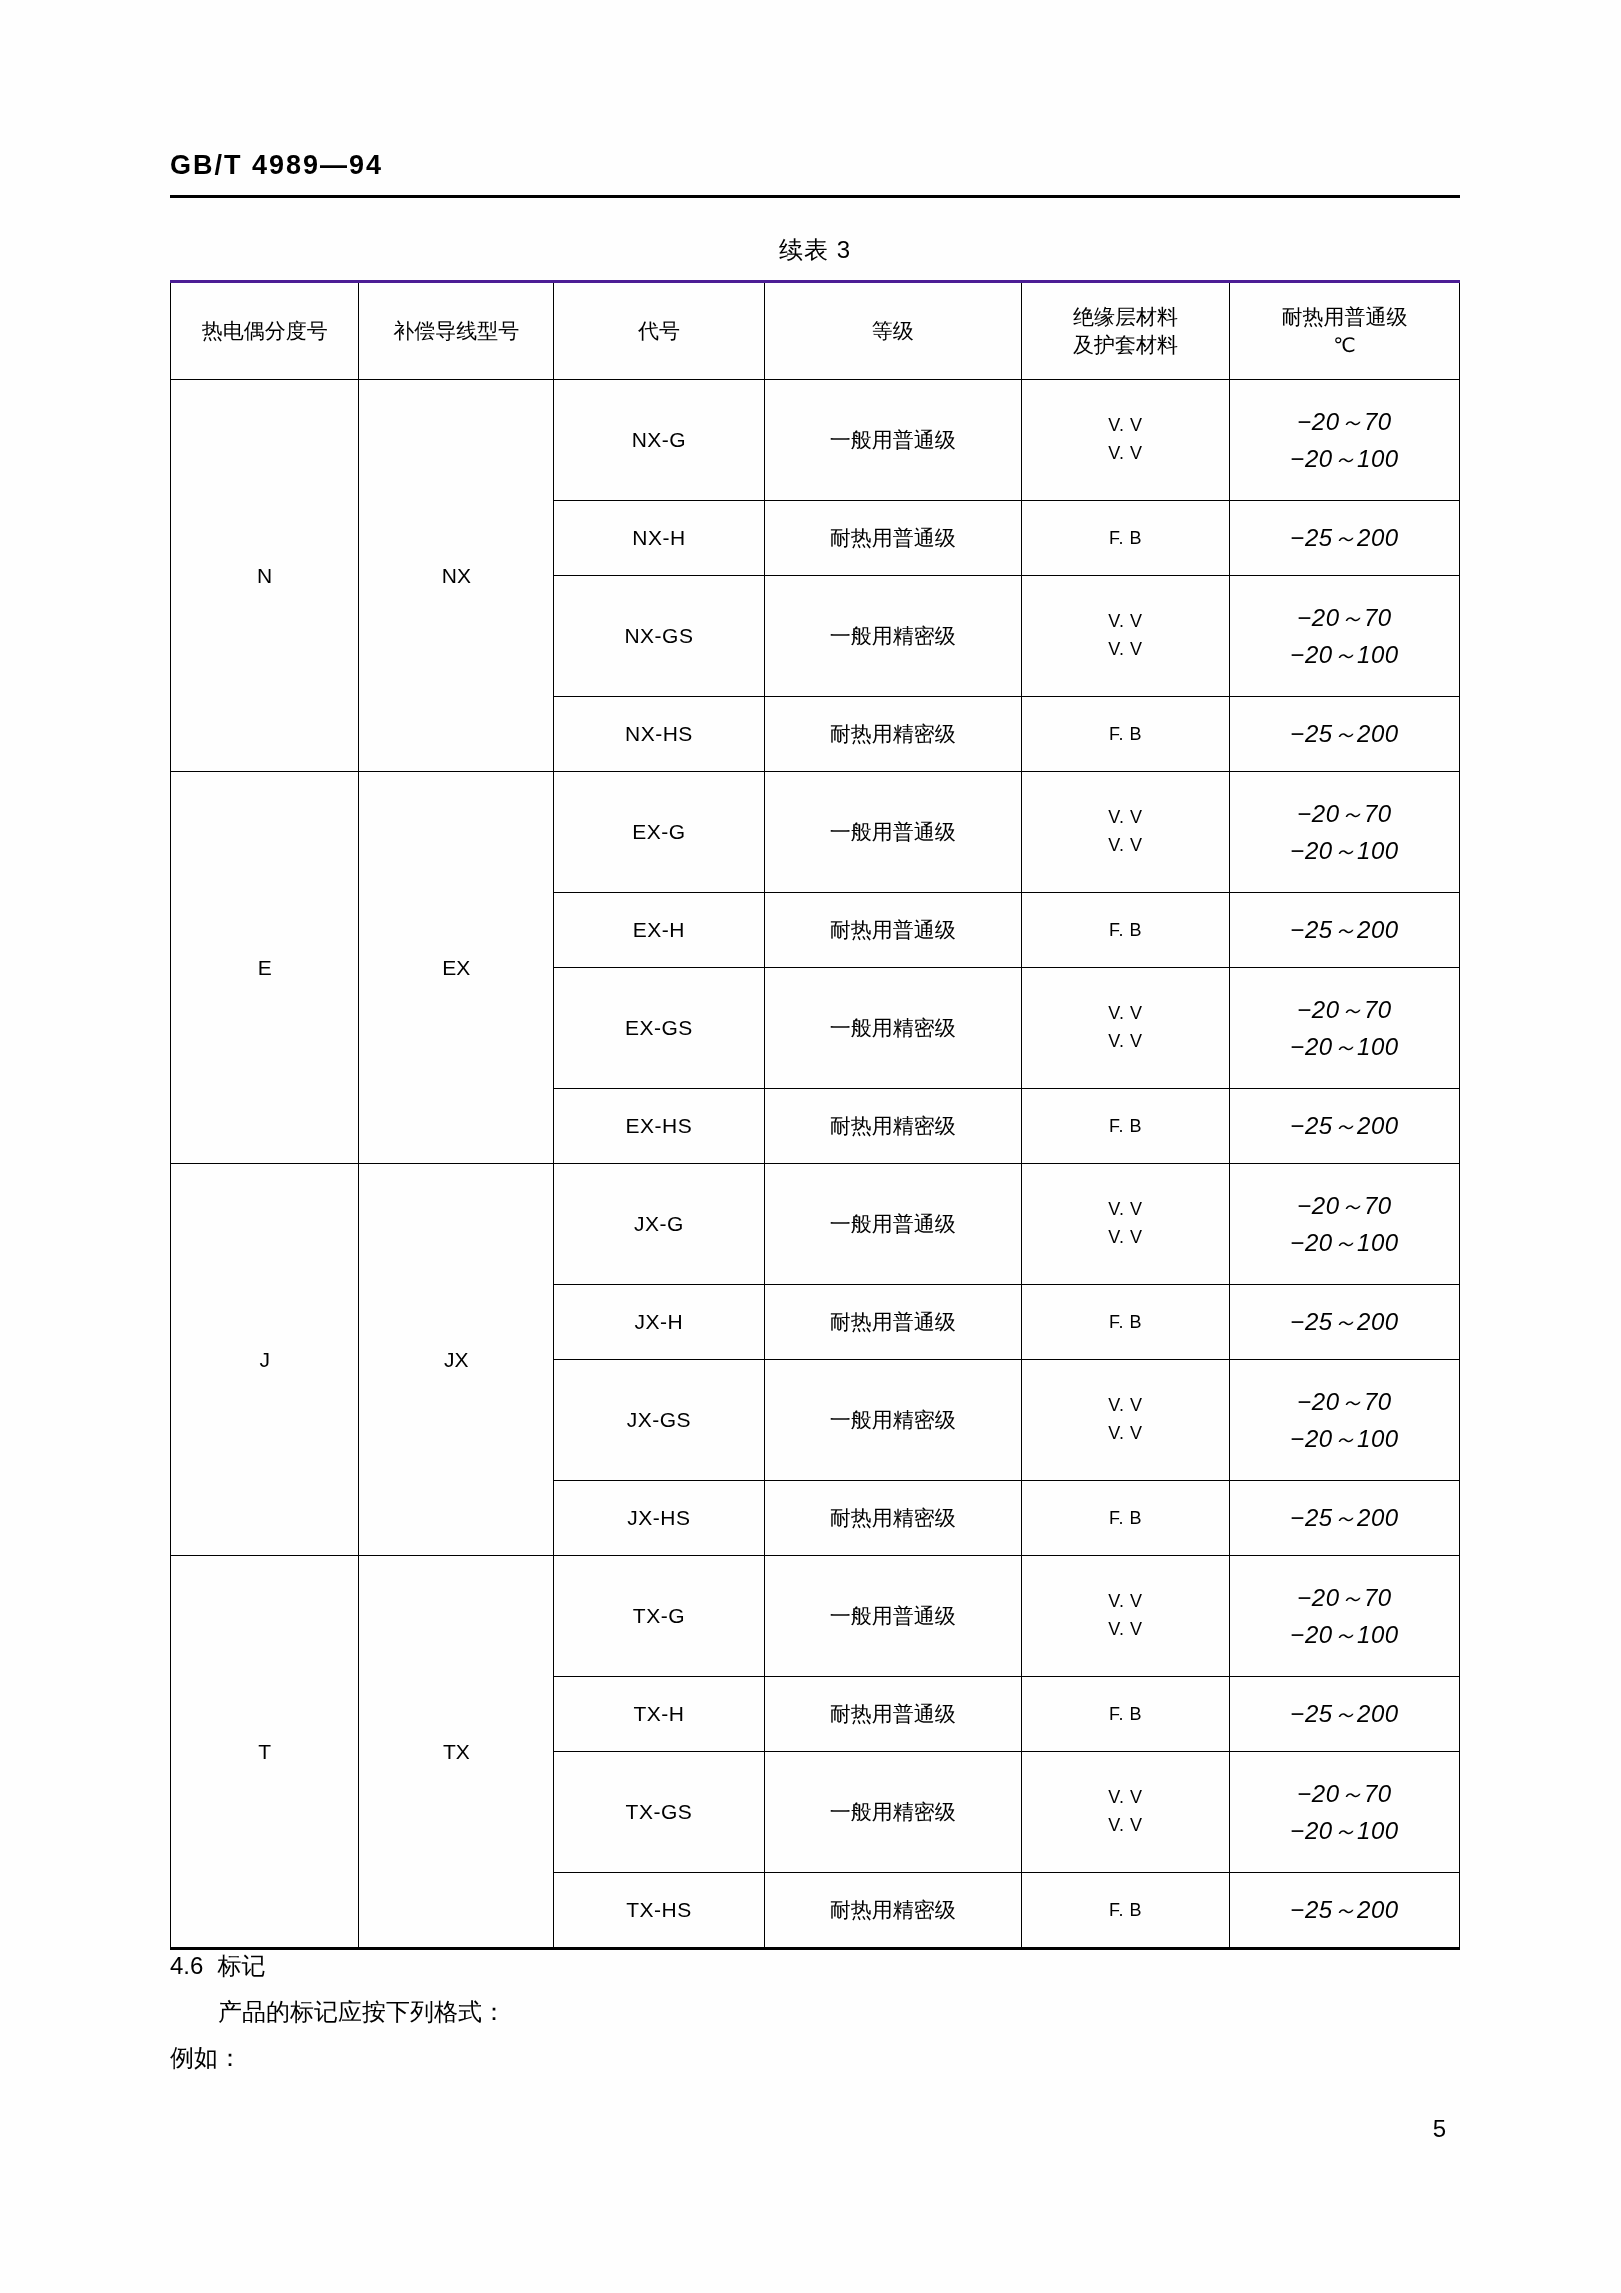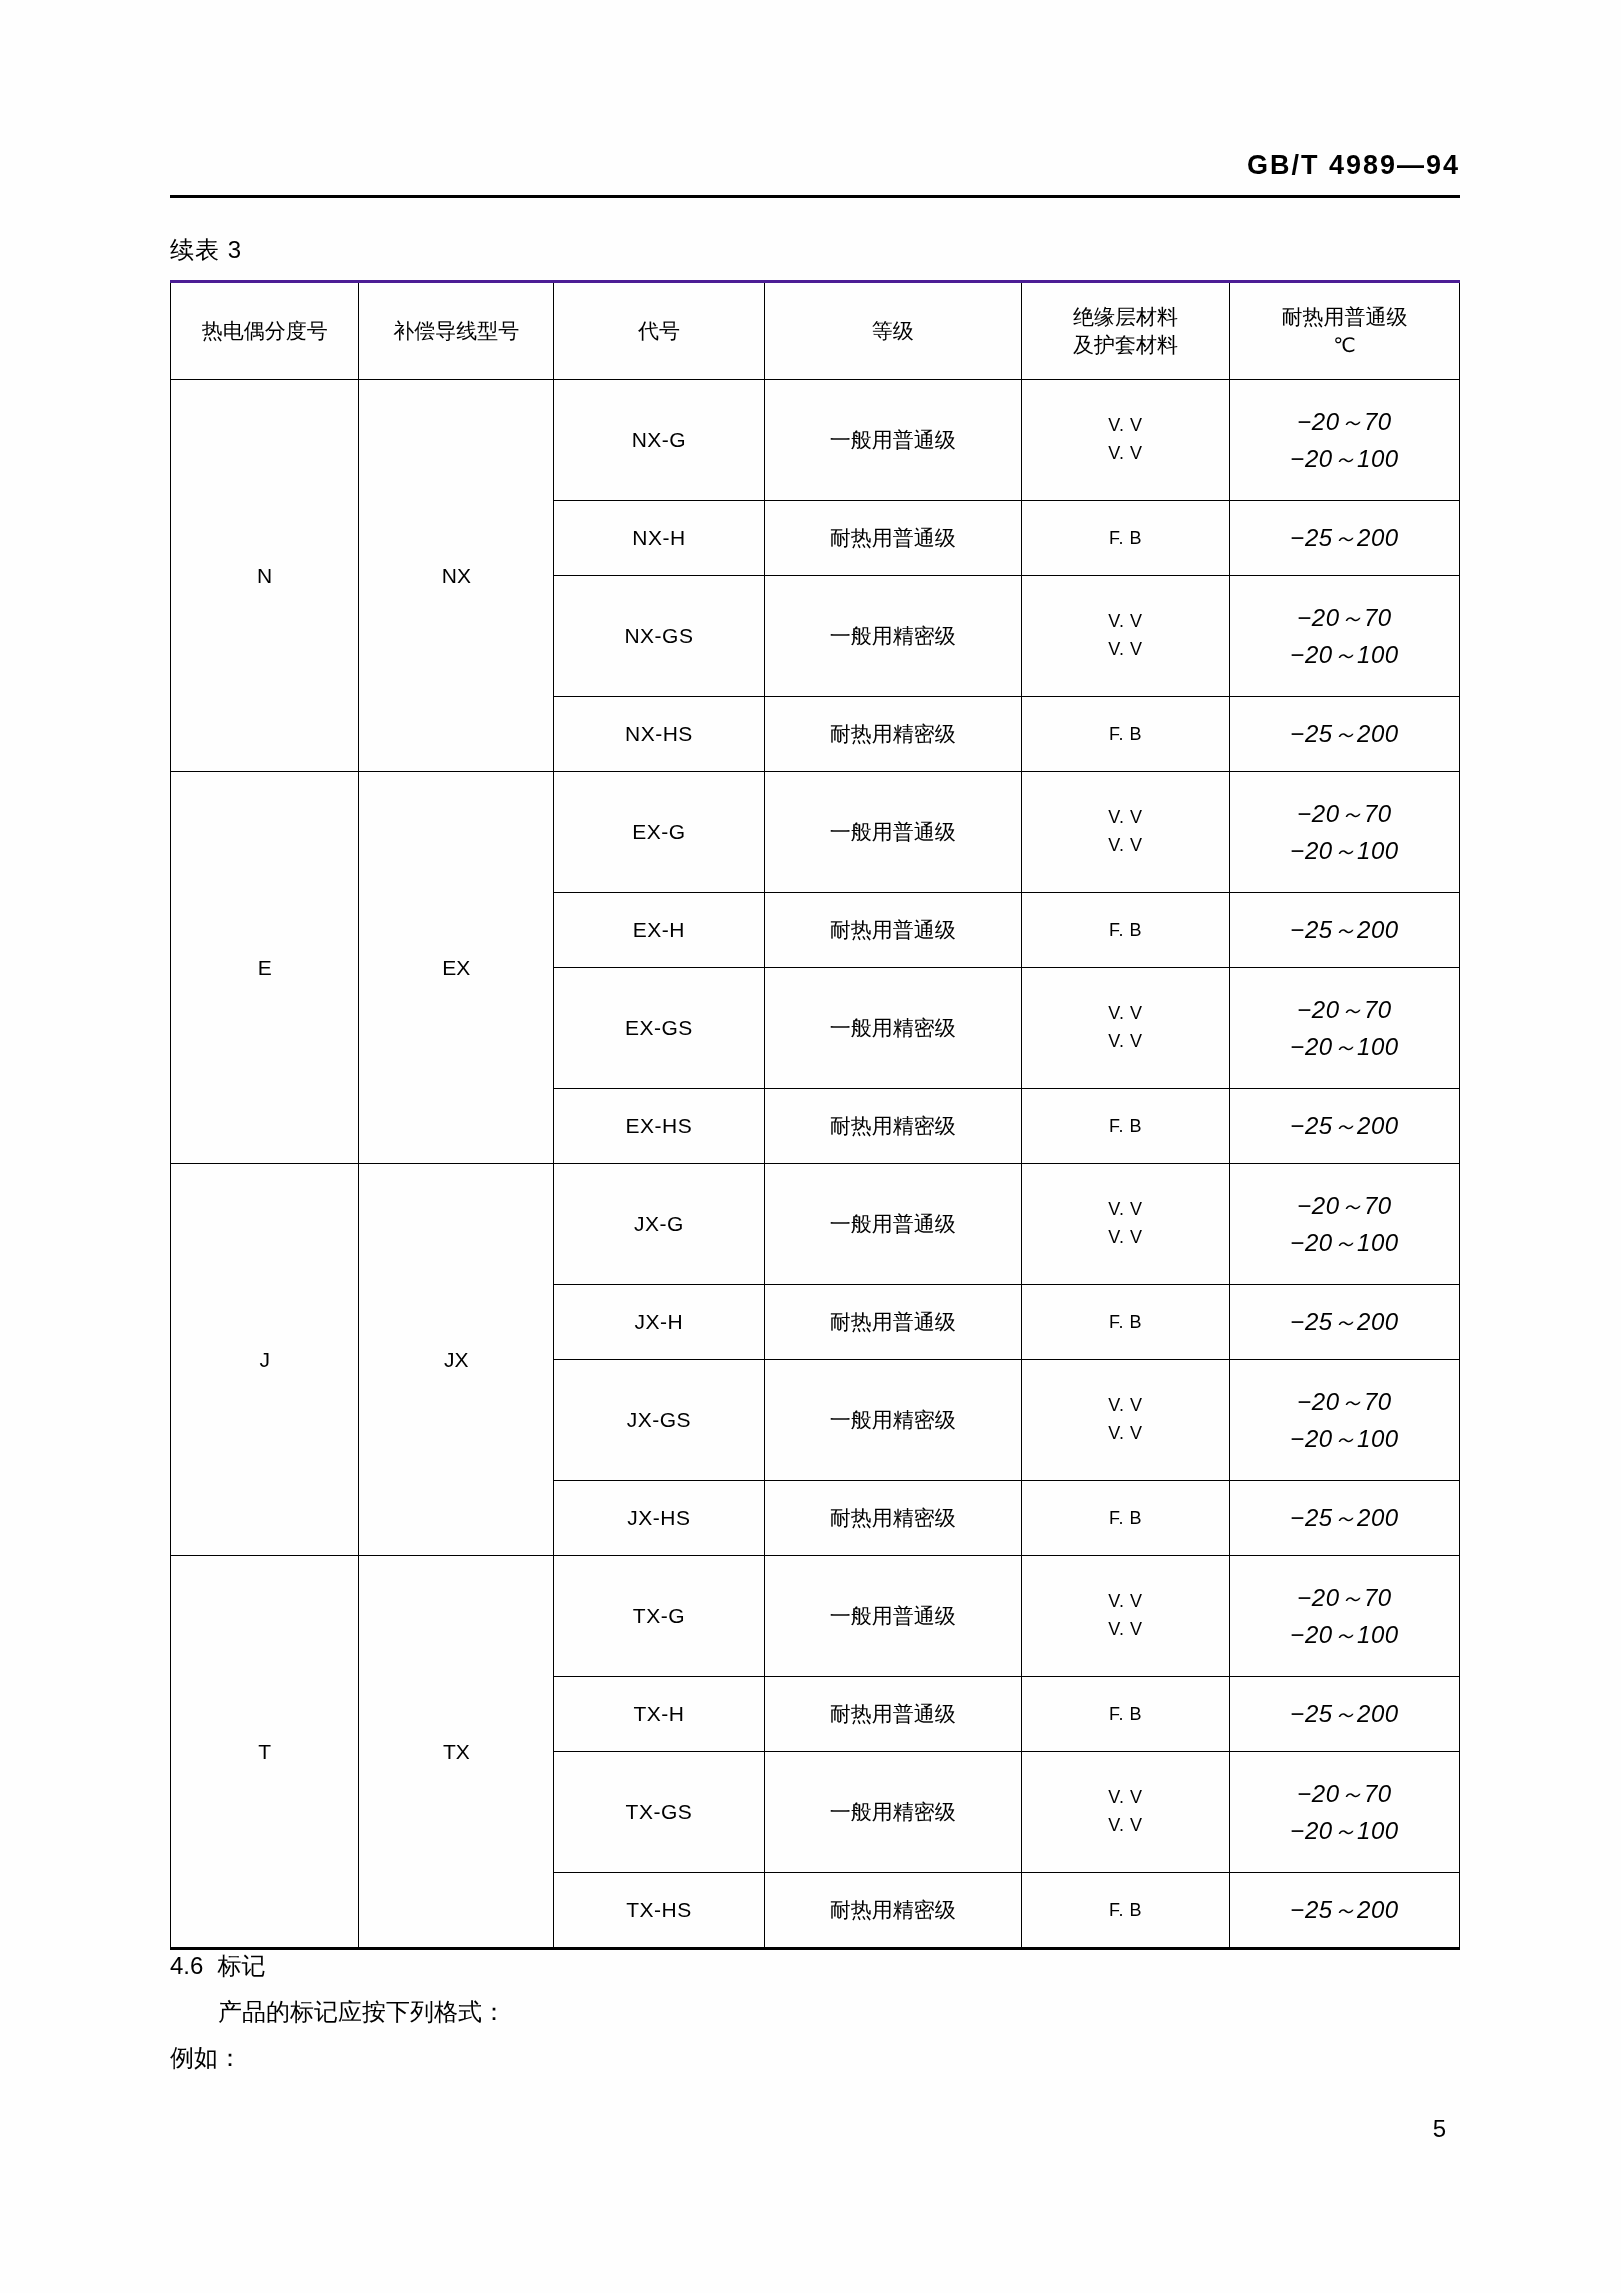--- a/index.html
+++ b/index.html
@@ -22,34 +22,34 @@
     height: 2293px;
     background: #fefefe;
   }
   .content {
     position: absolute;
     left: 170px;
     top: 150px;
     width: 1290px;
   }
   .doc-header {
-    text-align: right;
+    text-align: left;
     font-family: "Liberation Sans", "DejaVu Sans", sans-serif;
     font-size: 27px;
     letter-spacing: 2px;
     font-weight: 600;
     padding-bottom: 14px;
   }
   .header-rule {
     border-bottom: 3px solid #000;
     width: 100%;
     margin-bottom: 36px;
   }
   .table-caption {
-    text-align: left;
+    text-align: center;
     font-size: 24px;
     font-family: "Liberation Sans", "DejaVu Sans", sans-serif;
     margin-bottom: 14px;
     letter-spacing: 1px;
   }
   table.spec {
     border-collapse: collapse;
     width: 100%;
     table-layout: fixed;
     font-family: "Liberation Sans", "DejaVu Sans", sans-serif;

